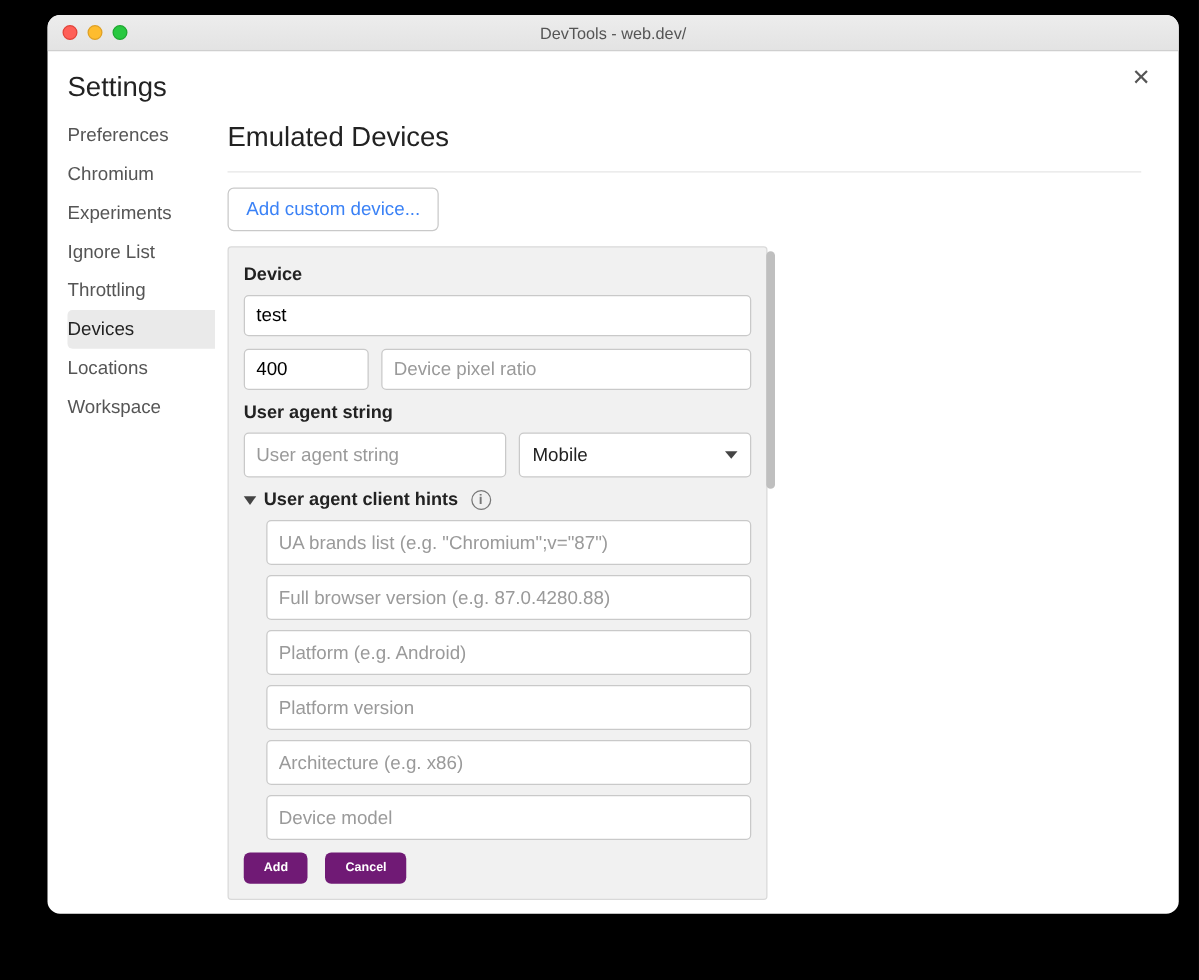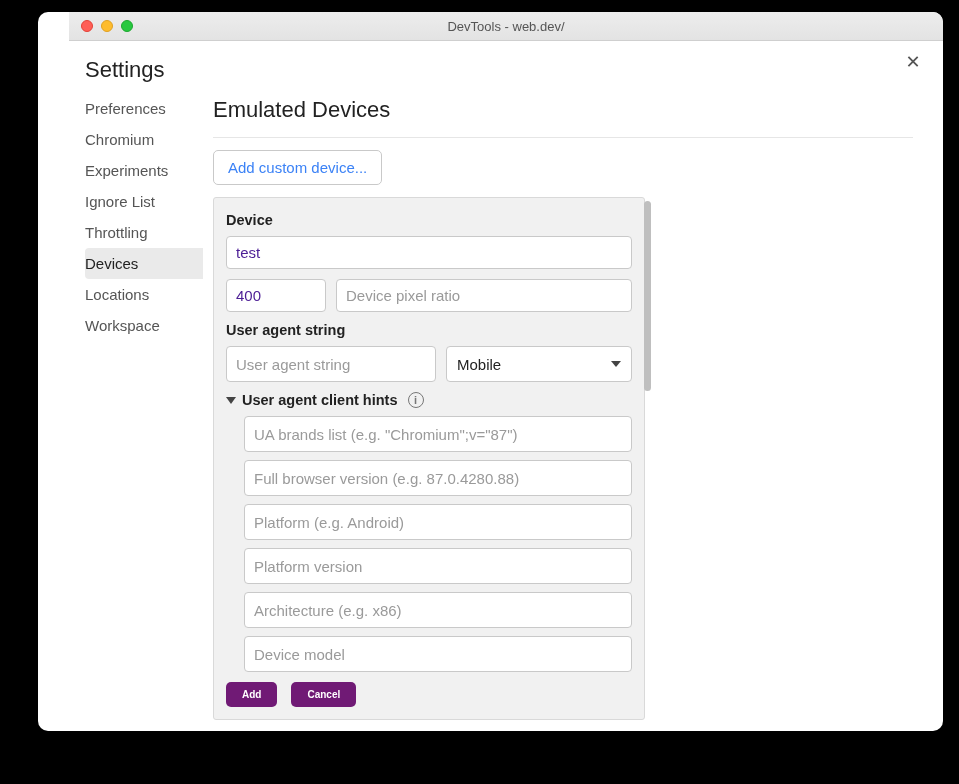--- a/index.html
+++ b/index.html
@@ -20,21 +20,20 @@
   .mac-window {
     width: 905px;
     height: 719px;
     margin-left: 38px;
     background: #fff;
     border-radius: 10px;
     box-shadow: 0 30px 90px rgba(0,0,0,0.55), 0 0 0 1px rgba(0,0,0,0.25);
     overflow: hidden;
     display: flex;
     flex-direction: column;
-    padding-left: 31px;
   }
   .titlebar {
     height: 29px;
     background: linear-gradient(#ededed, #e3e3e3);
     border-bottom: 1px solid #cfcfcf;
     display: flex; align-items: center;
     position: relative;
   }
   .traffic {
     display: flex; gap: 8px;
@@ -129,21 +128,21 @@
   }
   .row { display: flex; gap: 10px; margin-bottom: 10px; }
   input.txt {
     font-size: 15px;
     padding: 7px 9px;
     border: 1px solid #c9c9c9;
     border-radius: 4px;
     background: #fff;
     outline: none;
     width: 100%;
-    color: #4c1d95;
+    color: #000000;
   }
   input.txt::placeholder { color: #9a9a9a; }
   .w-full { width: 100%; }
   .w-sm { width: 100px; flex: 0 0 100px; }
   .w-dpr { flex: 1; }
 
   .uastr-row { display: flex; gap: 10px; margin-bottom: 10px; }
   .ua-input { flex: 0 0 210px; }
 
   .sel {

